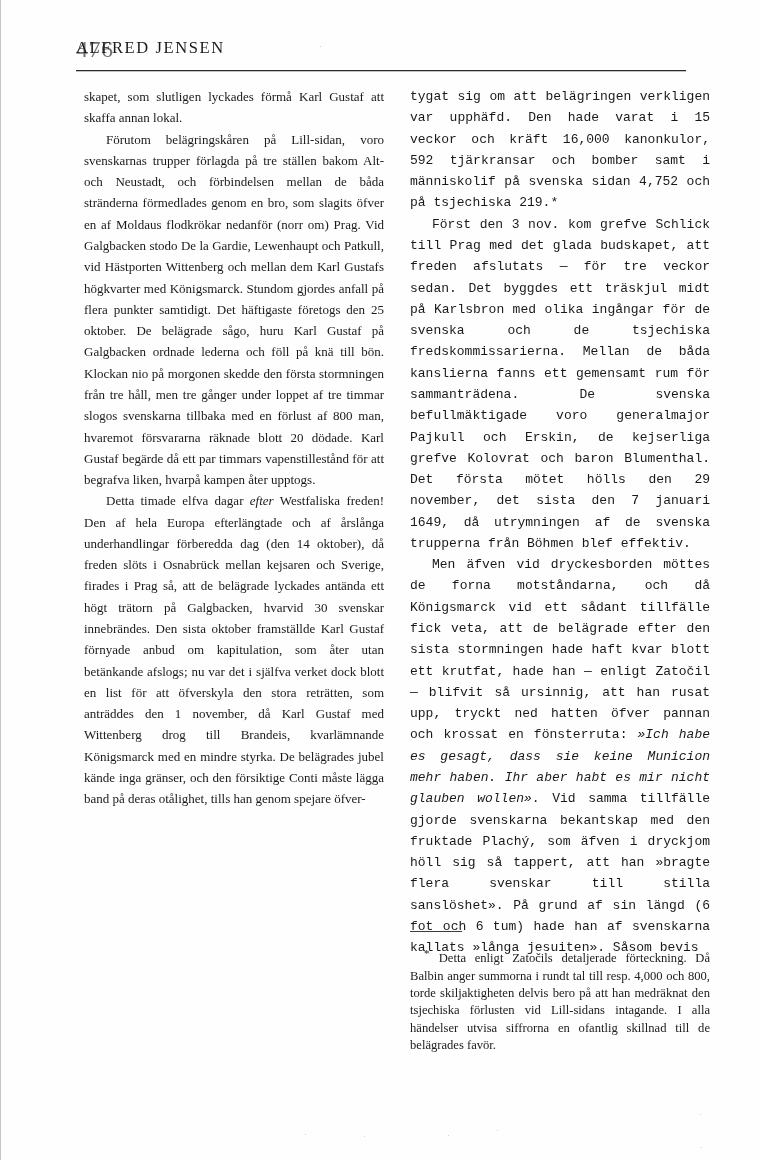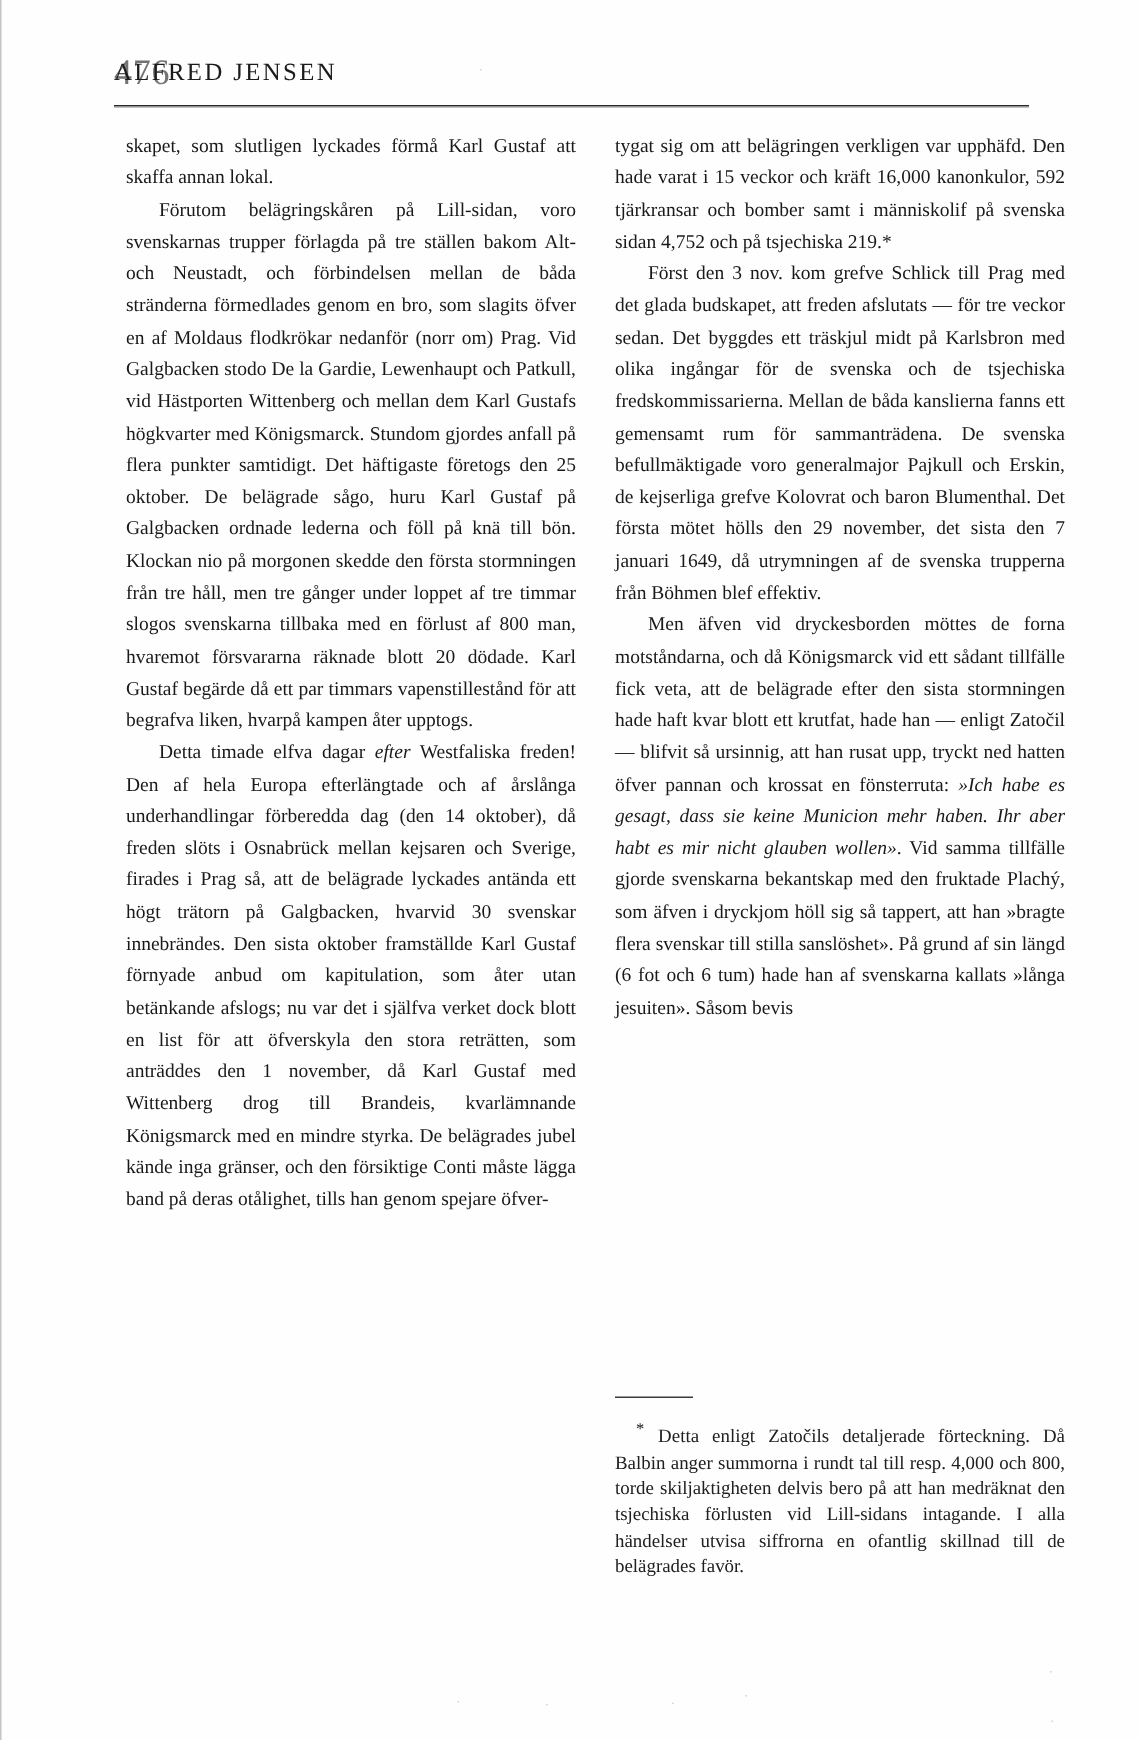--- a/index.html
+++ b/index.html
@@ -80,21 +80,21 @@
     top: 86px;
     width: 300px;
     font-size: 13px;
     line-height: 21.28px;
     text-align: justify;
     text-justify: inter-word;
     hyphens: manual;
     color: #19191b;
   }
   .col-left  { left: 84px; }
-  .col-right { left: 410px; }
+  .col-right { left: 410px; font-family: Liberation Mono, monospace; }
 
   .col p {
     margin: 0;
     text-indent: 22px;
   }
   .col p.noindent { text-indent: 0; }
 
   i, .it { font-style: italic; }
 
   

